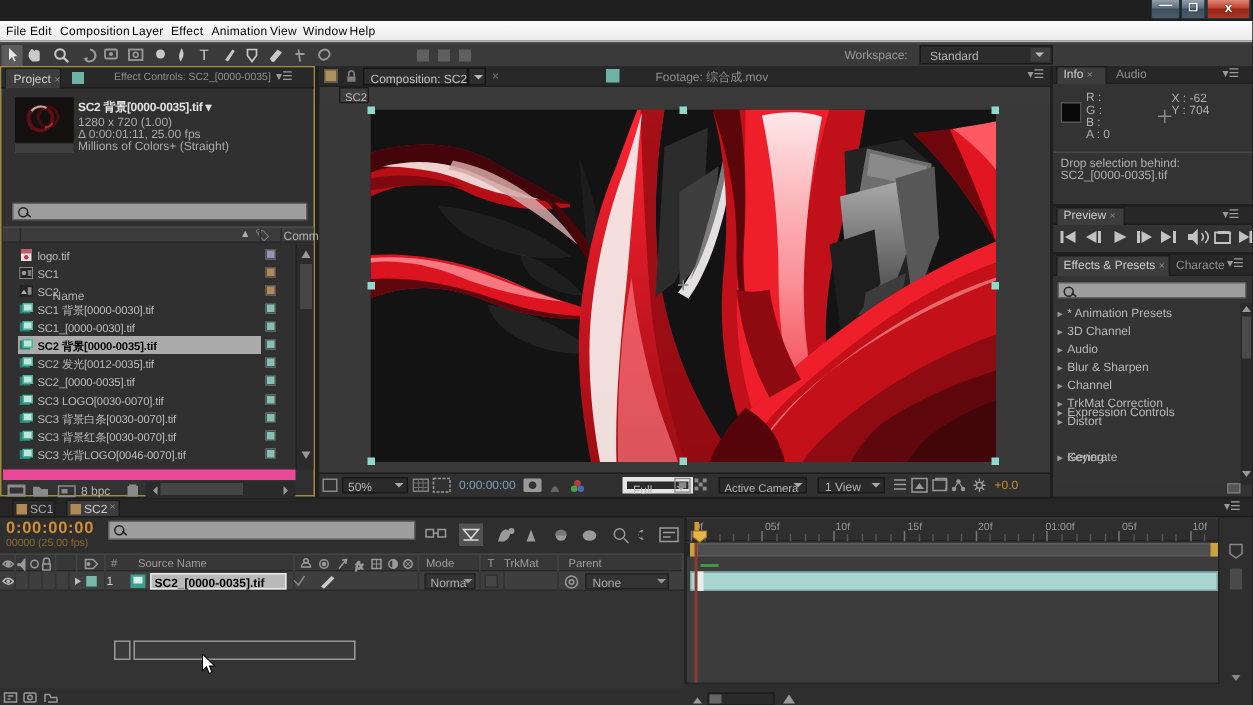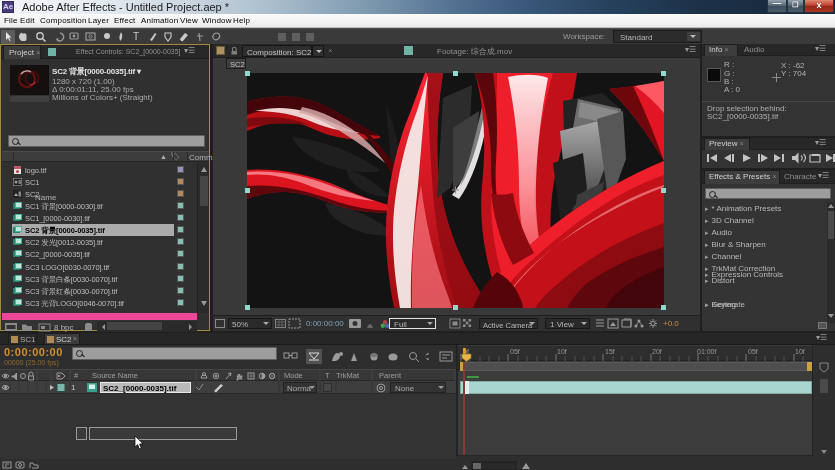--- a/index.html
+++ b/index.html
@@ -59,24 +59,20 @@
 .epitem:before { content:"\25B8"; margin-right:3px; color:#9a9a9a; font-size:7px;}
 
 
 #tl { left:0; top:333px; width:835px; height:137px; background:#2e2e2e; }
 .tltab { position:absolute; top:0; height:12px; background:#2a2a2a; border:1px solid #1c1c1c; font-size:8px; color:#a8a8a8;}
 .hdr { font-size:7.5px; color:#9f9f9f; }
 </style>
 </head>
 <body>
 <div id="stage">
-  <div id="titlebar" class="abs">
-    <div class="ae abs">Ae</div>
-    <div class="t abs">Adobe After Effects - Untitled Project.aep *</div>
-  </div>
   <div id="btnmin" class="winbtn abs">
       <span style="top:-2px">—</span>
     </div>
   <div id="btnres" class="winbtn abs">
       <span style="font-size:7px;top:1px">❐</span>
     </div>
   <div id="btncls" class="winbtn abs">
       <span>x</span>
     </div>
 
@@ -432,21 +428,21 @@
           <path d="M0.5 4 h10 M0.5 7 h10 M4 1.5 v8 M7 1.5 v8" stroke="#6f6f6f" stroke-width="0.7"></path>
         <rect x="14" y="1" width="11" height="9" fill="none" stroke="#999" stroke-dasharray="2 1"></rect>
         <rect x="74" y="1" width="12" height="9" rx="1" fill="#999"></rect>
           <circle cx="80" cy="5.5" r="2.5" fill="#333"></circle>
         <path d="M92 10 q3-8 6 0 z" fill="#666"></path>
         <circle cx="110" cy="4.2" r="2.2" fill="#b04040"></circle>
           <circle cx="107.8" cy="7.8" r="2.2" fill="#49a049"></circle>
           <circle cx="112.2" cy="7.8" r="2.2" fill="#4868b0"></circle>
       </svg>
       <span class="tx" style="left:93px;top:3px;font-size:8px;color:#7fa3bd;">0:00:00:00</span>
-      <div class="abs" style="left:176px;top:2px;width:47px;height:11px;background:#2a2a2a;border:1px solid #e5e5e5;">
+      <div class="abs" style="left:202px;top:2px;width:47px;height:11px;background:#2a2a2a;border:3px solid #e5e5e5;">
         <span class="tx" style="left:4px;top:1px;font-size:8px;color:#b5b5b5;">Full</span>
         <div class="abs" style="right:2px;top:3px;width:0;height:0;border:3px solid transparent;border-top-color:#aaa;"></div>
       </div>
       <svg class="abs" style="left:236px;top:2px" width="26" height="12" viewBox="0 0 26 12">
         <rect x="1" y="1" width="10" height="9" fill="none" stroke="#8a8a8a" stroke-width="0.9"></rect>
           <rect x="3.5" y="3.5" width="5" height="4" fill="#8a8a8a"></rect>
         <g fill="#8a8a8a">
             <rect x="14" y="1" width="2.6" height="2.6"></rect>
             <rect x="19.5" y="1" width="2.6" height="2.6"></rect>
             <rect x="16.8" y="3.7" width="2.6" height="2.6"></rect>

